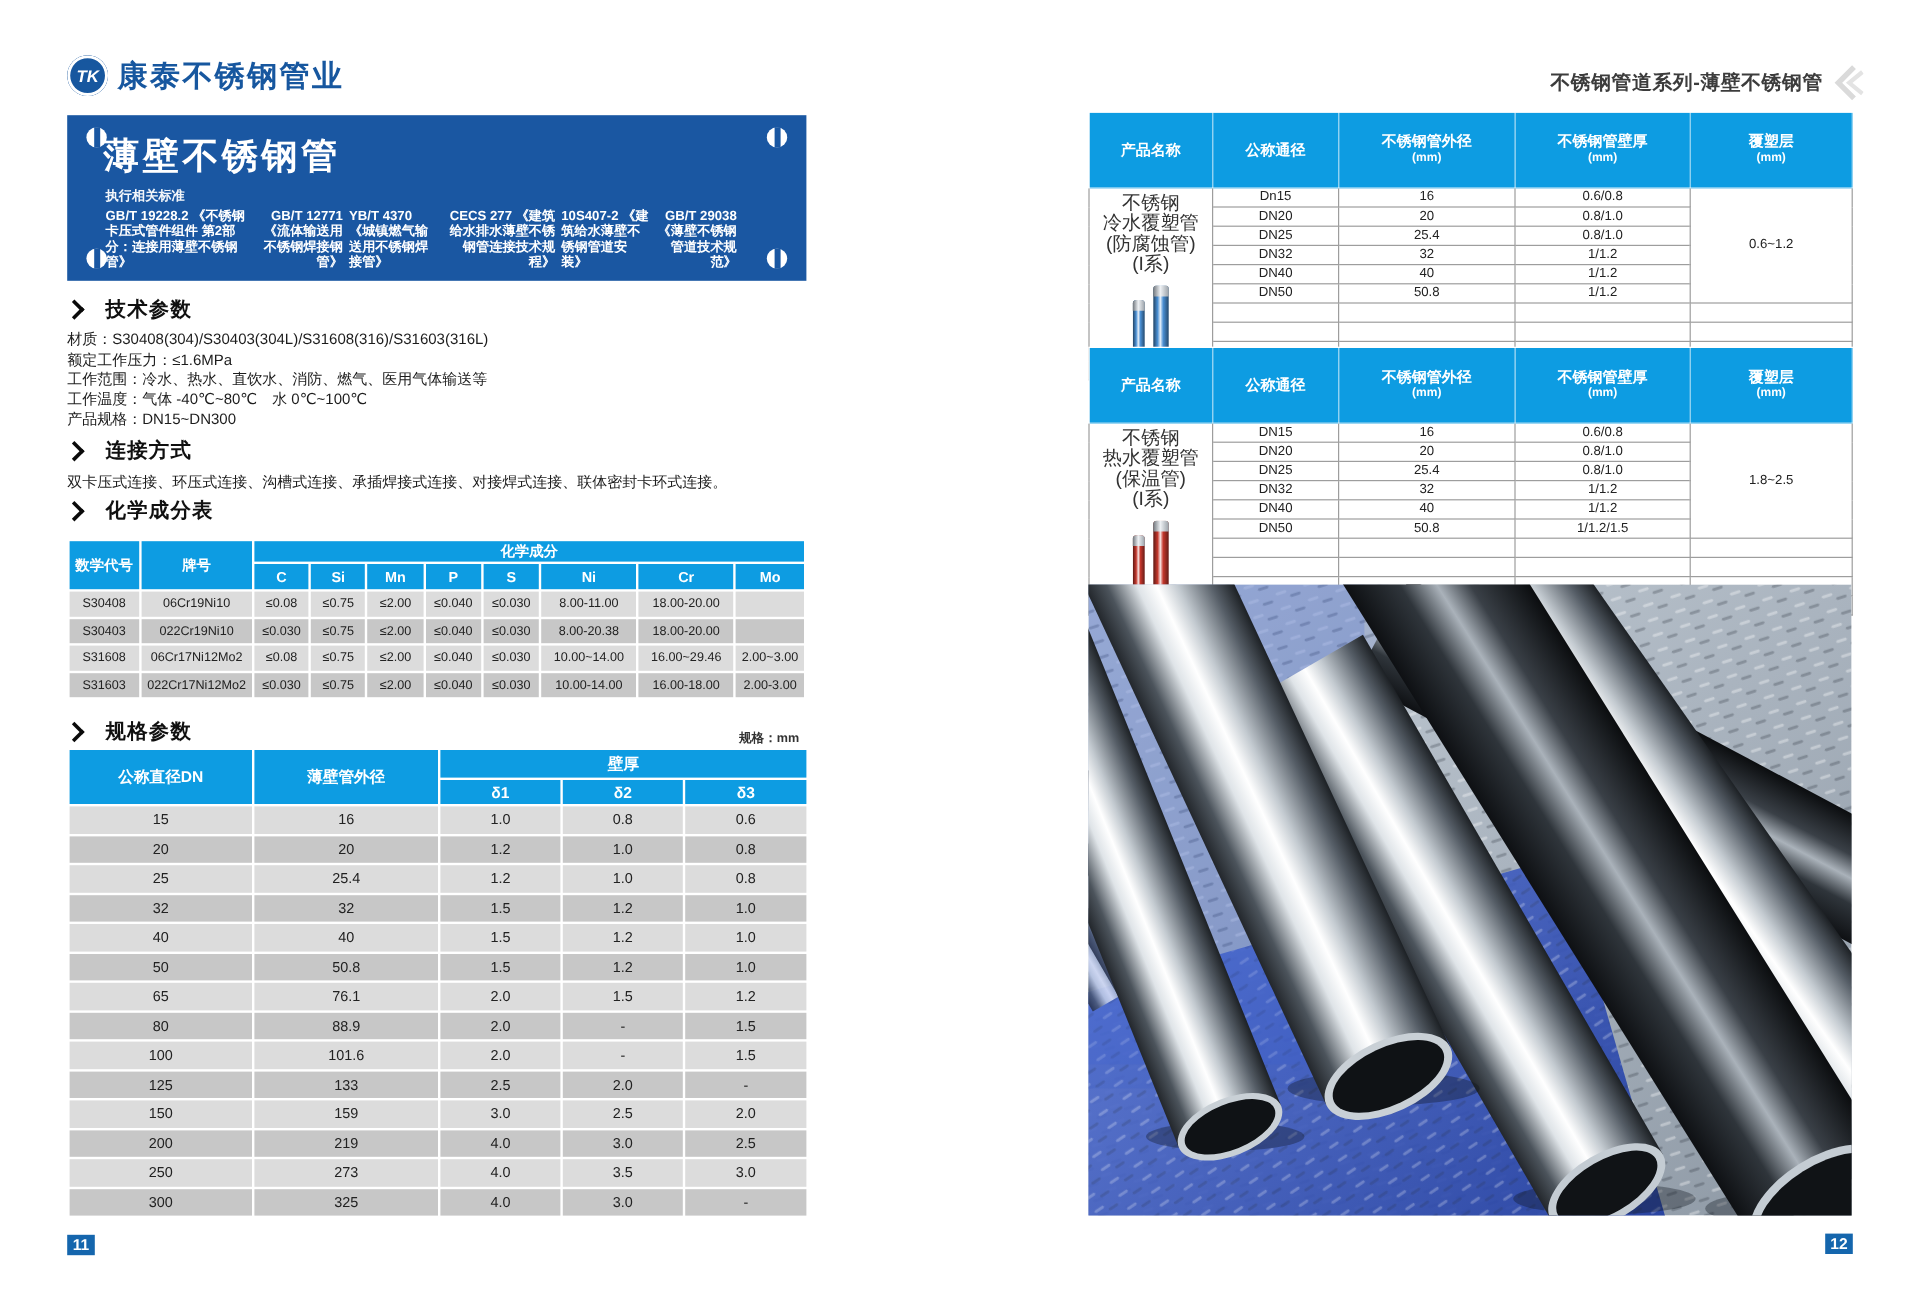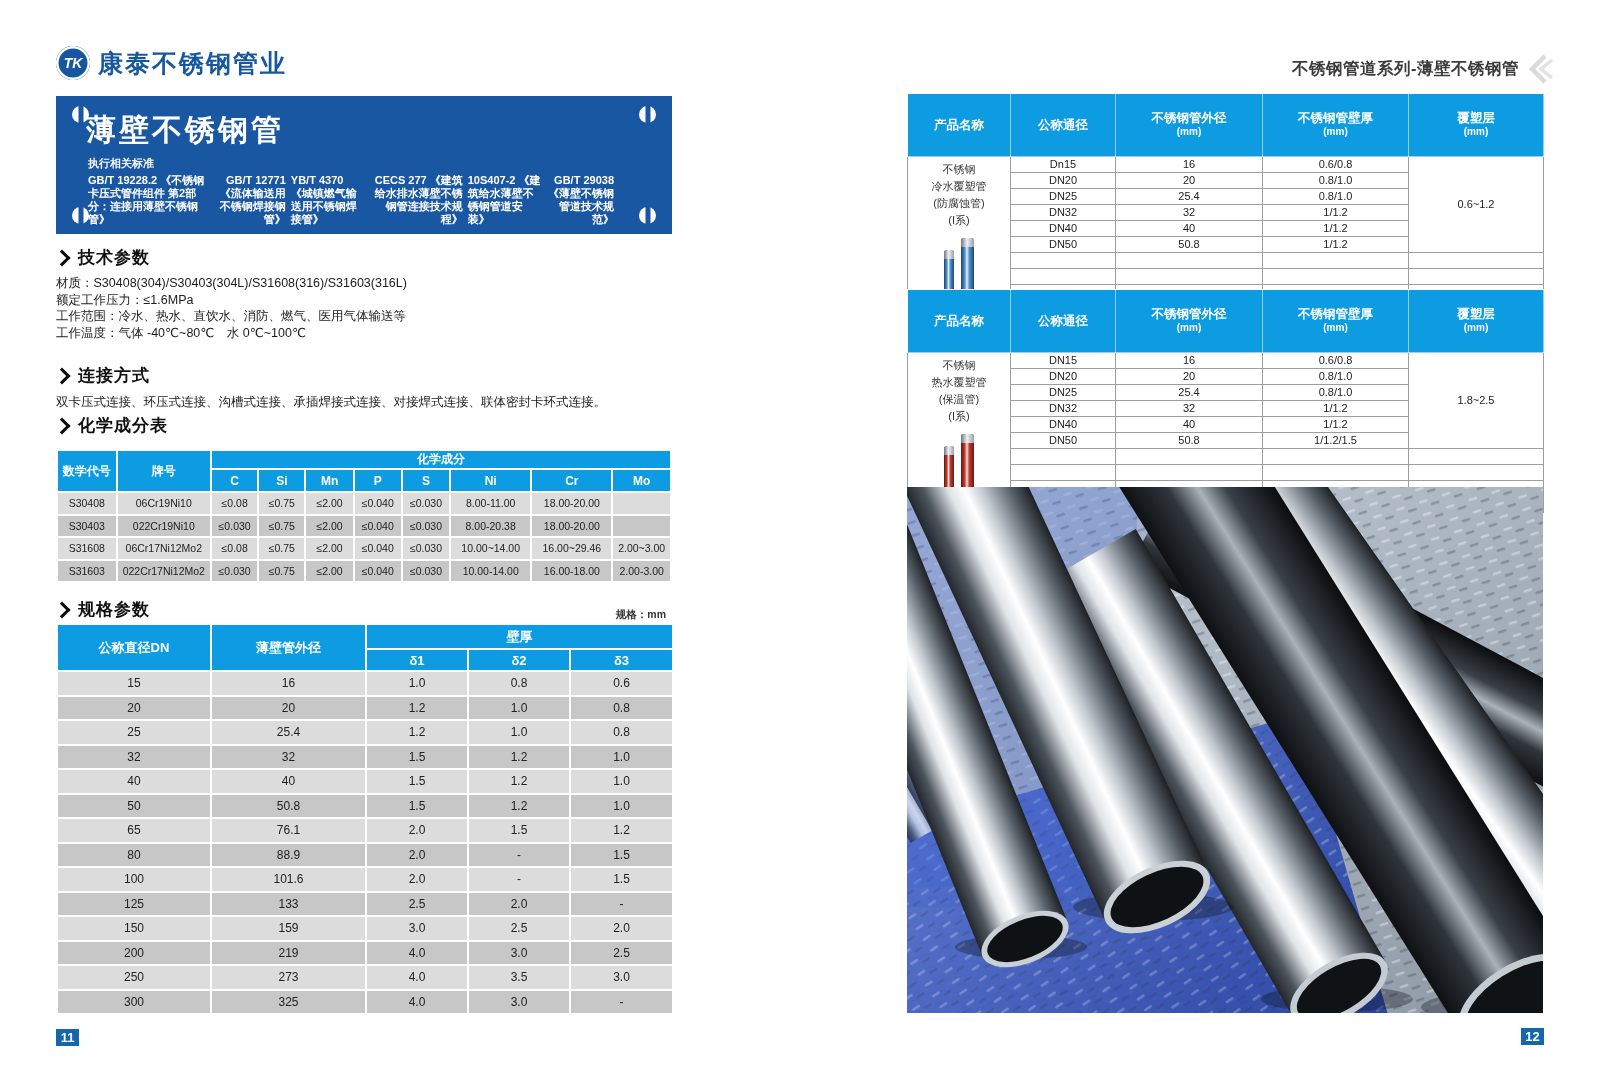--- a/index.html
+++ b/index.html
@@ -19,21 +19,21 @@
   .banner-title{position:absolute;left:30px;top:14px;font-size:30px;font-weight:900;letter-spacing:3px}
   .banner-sub{position:absolute;left:32px;top:60px;font-size:11px;font-weight:700;opacity:.95}
   .std-rows{position:absolute;left:32px;right:58px;top:78px;display:flex;flex-direction:row;gap:5px}
   .std-row{display:flex;justify-content:space-between;font-size:11px;font-weight:700;line-height:13px}
   .std-row .r{text-align:right}
   .bcirc{position:absolute;width:17px;height:17px;border-radius:50%;background:#fff}
   .bcirc::after{content:"";position:absolute;top:0;bottom:0;left:calc(50% + .5px);width:5px;
     transform:translateX(-50%);background:#1a57a2}
 
   
-  .heading{display:flex;align-items:center;gap:10px}
+  .heading{display:flex;align-items:center;gap:20px}
   .chev{width:9px;height:9px;border-top:3.5px solid #0a0a0a;border-right:3.5px solid #0a0a0a;
     transform:rotate(45deg);flex:0 0 auto}
   .heading .txt{font-size:17px;font-weight:900;color:#101010;letter-spacing:1px}
 
   .bodyline{font-size:12.5px;line-height:16.5px;color:#1c1c1c;font-weight:500}
 
   
   table.flat{border-collapse:separate;border-spacing:2px;table-layout:fixed;width:616px}
   .flat th{background:#0d9ce2;color:#fff;font-weight:700;text-align:center;padding:0}
   .flat td{text-align:center;padding:0;color:#222}
@@ -50,21 +50,21 @@
   .unit-note{font-size:10.5px;color:#333;font-weight:700}
 
   
   table.grid{border-collapse:collapse;table-layout:fixed;width:636px;background:#fff;border:1px solid #8f8f8f}
   .grid th{background:#0d9ce2;color:#fff;font-weight:700;border:1px solid rgba(255,255,255,.55);
     padding:17px 0;font-size:12.5px;line-height:14px}
   .grid th .sub{font-size:10px;font-weight:700}
   .grid thead tr{height:34px}
   .grid td{border:1px solid #9d9d9d;text-align:center;font-size:11px;color:#222;height:15px;padding:0;line-height:13px}
   .grid td.name-cell{vertical-align:middle;padding:4px 0}
-  .pname{font-size:11px;color:#333;line-height:17px;text-align:center}
+  .pname{font-size:16px;color:#333;line-height:17px;text-align:center}
   .coating-cell{font-size:12px;font-weight:400}
   .pipes{display:flex;justify-content:center;align-items:flex-end;gap:7px;margin-top:9px}
   .pipe{position:relative;border-radius:3px 3px 2px 2px;
     background:linear-gradient(90deg,rgba(0,0,0,.55),rgba(0,0,0,0) 28%,rgba(255,255,255,.85) 46%,rgba(255,255,255,0) 64%,rgba(0,0,0,.5)),var(--pipe,#4a8fd3)}
   .pipe::before{content:"";position:absolute;top:0;left:0;right:0;height:9px;border-radius:3px 3px 0 0;
     background:linear-gradient(90deg,#70767c,#eef1f4 46%,#9aa1a8)}
   .pipe.short{width:10px;height:62px}
   .pipe.tall{width:13px;height:74px}
 
   
@@ -112,20 +112,21 @@
 
 <div class="abs heading" style="left:56px;top:246px">
   <span class="chev"></span>
   <span class="txt">技术参数</span>
 </div>
 <div class="abs" style="left:56px;top:275px;width:616px">
   <div class="bodyline">材质：S30408(304)/S30403(304L)/S31608(316)/S31603(316L)</div>
   <div class="bodyline">额定工作压力：≤1.6MPa</div>
   <div class="bodyline">工作范围：冷水、热水、直饮水、消防、燃气、医用气体输送等</div>
   <div class="bodyline">工作温度：气体 -40℃~80℃　水 0℃~100℃</div>
+  <div class="bodyline">产品规格：DN15~DN300</div>
 </div>
 
 <div class="abs heading" style="left:56px;top:364px">
   <span class="chev"></span>
   <span class="txt">连接方式</span>
 </div>
 <div class="abs bodyline" style="left:56px;top:394px;width:616px">双卡压式连接、环压式连接、沟槽式连接、承插焊接式连接、对接焊式连接、联体密封卡环式连接。</div>
 
 <div class="abs heading" style="left:56px;top:414px">
   <span class="chev"></span>

